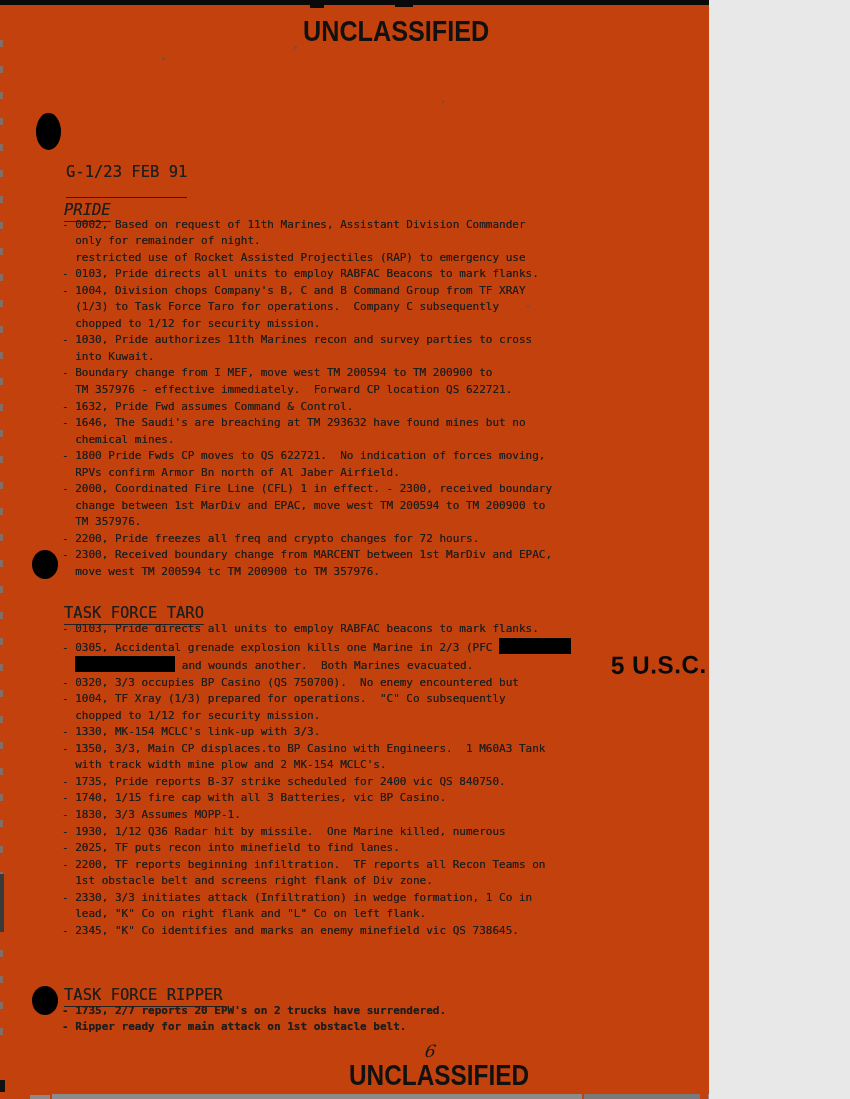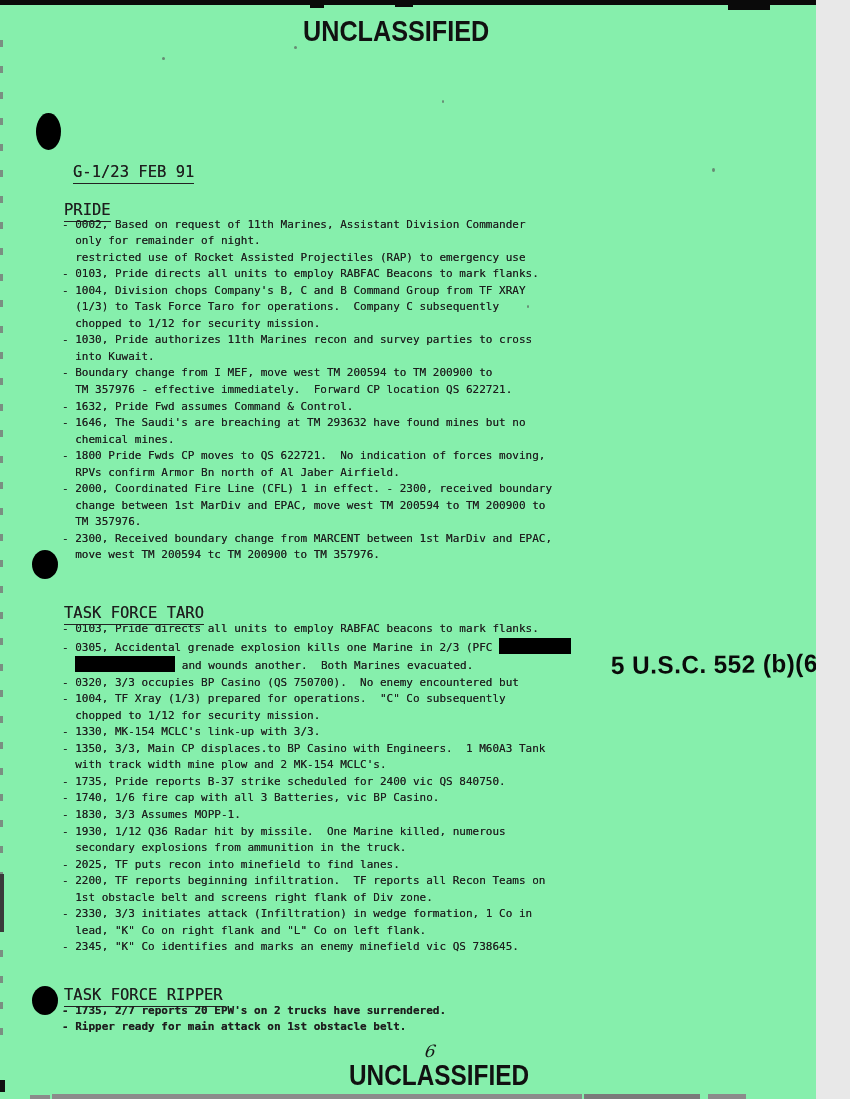--- a/index.html
+++ b/index.html
@@ -1,17 +1,17 @@
 <!DOCTYPE html>
 <html><head>
 <meta charset="utf-8">
 <style>
   html,body{margin:0;padding:0;background:#e8e8e8;}
   .page{
-    position:relative;width:816px;height:1099px;background:#86efac;
+    position:relative;width:709px;height:1099px;background:#c2410c;
     overflow:hidden;font-family:"DejaVu Sans Mono",monospace;color:#1e1e1e;
   }
   
   .top-bar{position:absolute;left:0;top:0;width:850px;height:5px;background:#0a0a0a;}
   .notch{position:absolute;background:#0a0a0a;}
   .left-edge-dashes{
     position:absolute;left:0;top:40px;width:3px;height:1000px;
     background:repeating-linear-gradient(to bottom,#777 0 7px,transparent 7px 26px);
     opacity:.8;
   }
@@ -25,23 +25,22 @@
   .banner{
     position:absolute;font-family:"Liberation Sans",sans-serif;font-weight:bold;
     font-size:30px;color:#111;white-space:nowrap;
     transform:scaleX(.84);transform-origin:left center;letter-spacing:0px;
   }
   .banner.top{left:303px;top:14px;}
   .banner.bottom{left:349px;top:1059px;font-size:29px;}
   
   .date-heading{
     position:absolute;left:66px;top:163px;font-size:15.5px;
-    border-bottom:1.6px solid #222;padding-bottom:2px;white-space:pre;
+    border-bottom:1.6px solid #222;padding-bottom:16px;white-space:pre;
     text-shadow:0 0 .6px rgba(25,25,25,.7);
-    margin-left:7px;
   }
   .sec-title{
     position:absolute;left:64px;font-size:15.5px;white-space:pre;
     border-bottom:1.6px solid #222;padding-bottom:2px;
     text-shadow:0 0 .6px rgba(25,25,25,.7);
   }
   .sec-lines{position:absolute;left:62px;font-size:11px;line-height:16.55px;}
   .line{white-space:pre;text-shadow:0 0 .6px rgba(25,25,25,.7);}
   .redaction{display:inline-block;background:#000;vertical-align:-3px;}
   
@@ -84,60 +83,60 @@
   <div class="hole" style="left:36px;top:113px;width:25px;height:37px;"></div>
   <div class="hole" style="left:32px;top:550px;width:26px;height:29px;"></div>
   <div class="hole" style="left:32px;top:986px;width:26px;height:29px;"></div>
 
   <div class="banner top">UNCLASSIFIED</div>
   <div class="banner bottom">UNCLASSIFIED</div>
 
   <div class="date-heading">G-1/23 FEB 91</div>
 
   <div id="log-sections">
-      <div class="sec-title" style="top: 201px;">PRIDE</div>
+      <div class="sec-title" style="top: 201px; font-style: italic;">PRIDE</div>
       <div class="sec-lines" style="top: 216.5px;">
         <div class="line">- 0002, Based on request of 11th Marines, Assistant Division Commander</div>
         <div class="line">  only for remainder of night.</div>
         <div class="line">  restricted use of Rocket Assisted Projectiles (RAP) to emergency use</div>
         <div class="line">- 0103, Pride directs all units to employ RABFAC Beacons to mark flanks.</div>
         <div class="line">- 1004, Division chops Company's B, C and B Command Group from TF XRAY</div>
         <div class="line">  (1/3) to Task Force Taro for operations.  Company C subsequently</div>
         <div class="line">  chopped to 1/12 for security mission.</div>
         <div class="line">- 1030, Pride authorizes 11th Marines recon and survey parties to cross</div>
         <div class="line">  into Kuwait.</div>
         <div class="line">- Boundary change from I MEF, move west TM 200594 to TM 200900 to</div>
         <div class="line">  TM 357976 - effective immediately.  Forward CP location QS 622721.</div>
         <div class="line">- 1632, Pride Fwd assumes Command &amp; Control.</div>
         <div class="line">- 1646, The Saudi's are breaching at TM 293632 have found mines but no</div>
         <div class="line">  chemical mines.</div>
         <div class="line">- 1800 Pride Fwds CP moves to QS 622721.  No indication of forces moving,</div>
         <div class="line">  RPVs confirm Armor Bn north of Al Jaber Airfield.</div>
         <div class="line">- 2000, Coordinated Fire Line (CFL) 1 in effect. - 2300, received boundary</div>
         <div class="line">  change between 1st MarDiv and EPAC, move west TM 200594 to TM 200900 to</div>
         <div class="line">  TM 357976.</div>
+        <div class="line">- 2200, Pride freezes all freq and crypto changes for 72 hours.</div>
         <div class="line">- 2300, Received boundary change from MARCENT between 1st MarDiv and EPAC,</div>
         <div class="line">  move west TM 200594 tc TM 200900 to TM 357976.</div>
       </div>
       <div class="sec-title" style="top: 604px;">TASK FORCE TARO</div>
       <div class="sec-lines" style="top: 621px;">
         <div class="line">- 0103, Pride directs all units to employ RABFAC beacons to mark flanks.</div>
         <div class="line">- 0305, Accidental grenade explosion kills one Marine in 2/3 (PFC <span class="redaction" style="width: 72px; height: 16px;"></span></div>
         <div class="line">  <span class="redaction" style="width: 100px; height: 16px;"></span> and wounds another.  Both Marines evacuated.</div>
         <div class="line">- 0320, 3/3 occupies BP Casino (QS 750700).  No enemy encountered but</div>
         <div class="line">- 1004, TF Xray (1/3) prepared for operations.  "C" Co subsequently</div>
         <div class="line">  chopped to 1/12 for security mission.</div>
         <div class="line">- 1330, MK-154 MCLC's link-up with 3/3.</div>
         <div class="line">- 1350, 3/3, Main CP displaces.to BP Casino with Engineers.  1 M60A3 Tank</div>
         <div class="line">  with track width mine plow and 2 MK-154 MCLC's.</div>
         <div class="line">- 1735, Pride reports B-37 strike scheduled for 2400 vic QS 840750.</div>
-        <div class="line">- 1740, 1/6 fire cap with all 3 Batteries, vic BP Casino.</div>
+        <div class="line">- 1740, 1/15 fire cap with all 3 Batteries, vic BP Casino.</div>
         <div class="line">- 1830, 3/3 Assumes MOPP-1.</div>
         <div class="line">- 1930, 1/12 Q36 Radar hit by missile.  One Marine killed, numerous</div>
-        <div class="line">  secondary explosions from ammunition in the truck.</div>
         <div class="line">- 2025, TF puts recon into minefield to find lanes.</div>
         <div class="line">- 2200, TF reports beginning infiltration.  TF reports all Recon Teams on</div>
         <div class="line">  1st obstacle belt and screens right flank of Div zone.</div>
         <div class="line">- 2330, 3/3 initiates attack (Infiltration) in wedge formation, 1 Co in</div>
         <div class="line">  lead, "K" Co on right flank and "L" Co on left flank.</div>
         <div class="line">- 2345, "K" Co identifies and marks an enemy minefield vic QS 738645.</div>
       </div>
       <div class="sec-title" style="top: 985.5px;">TASK FORCE RIPPER</div>
       <div class="sec-lines" style="top: 1002.5px; font-weight: bold;">
         <div class="line">- 1735, 2/7 reports 20 EPW's on 2 trucks have surrendered.</div>

